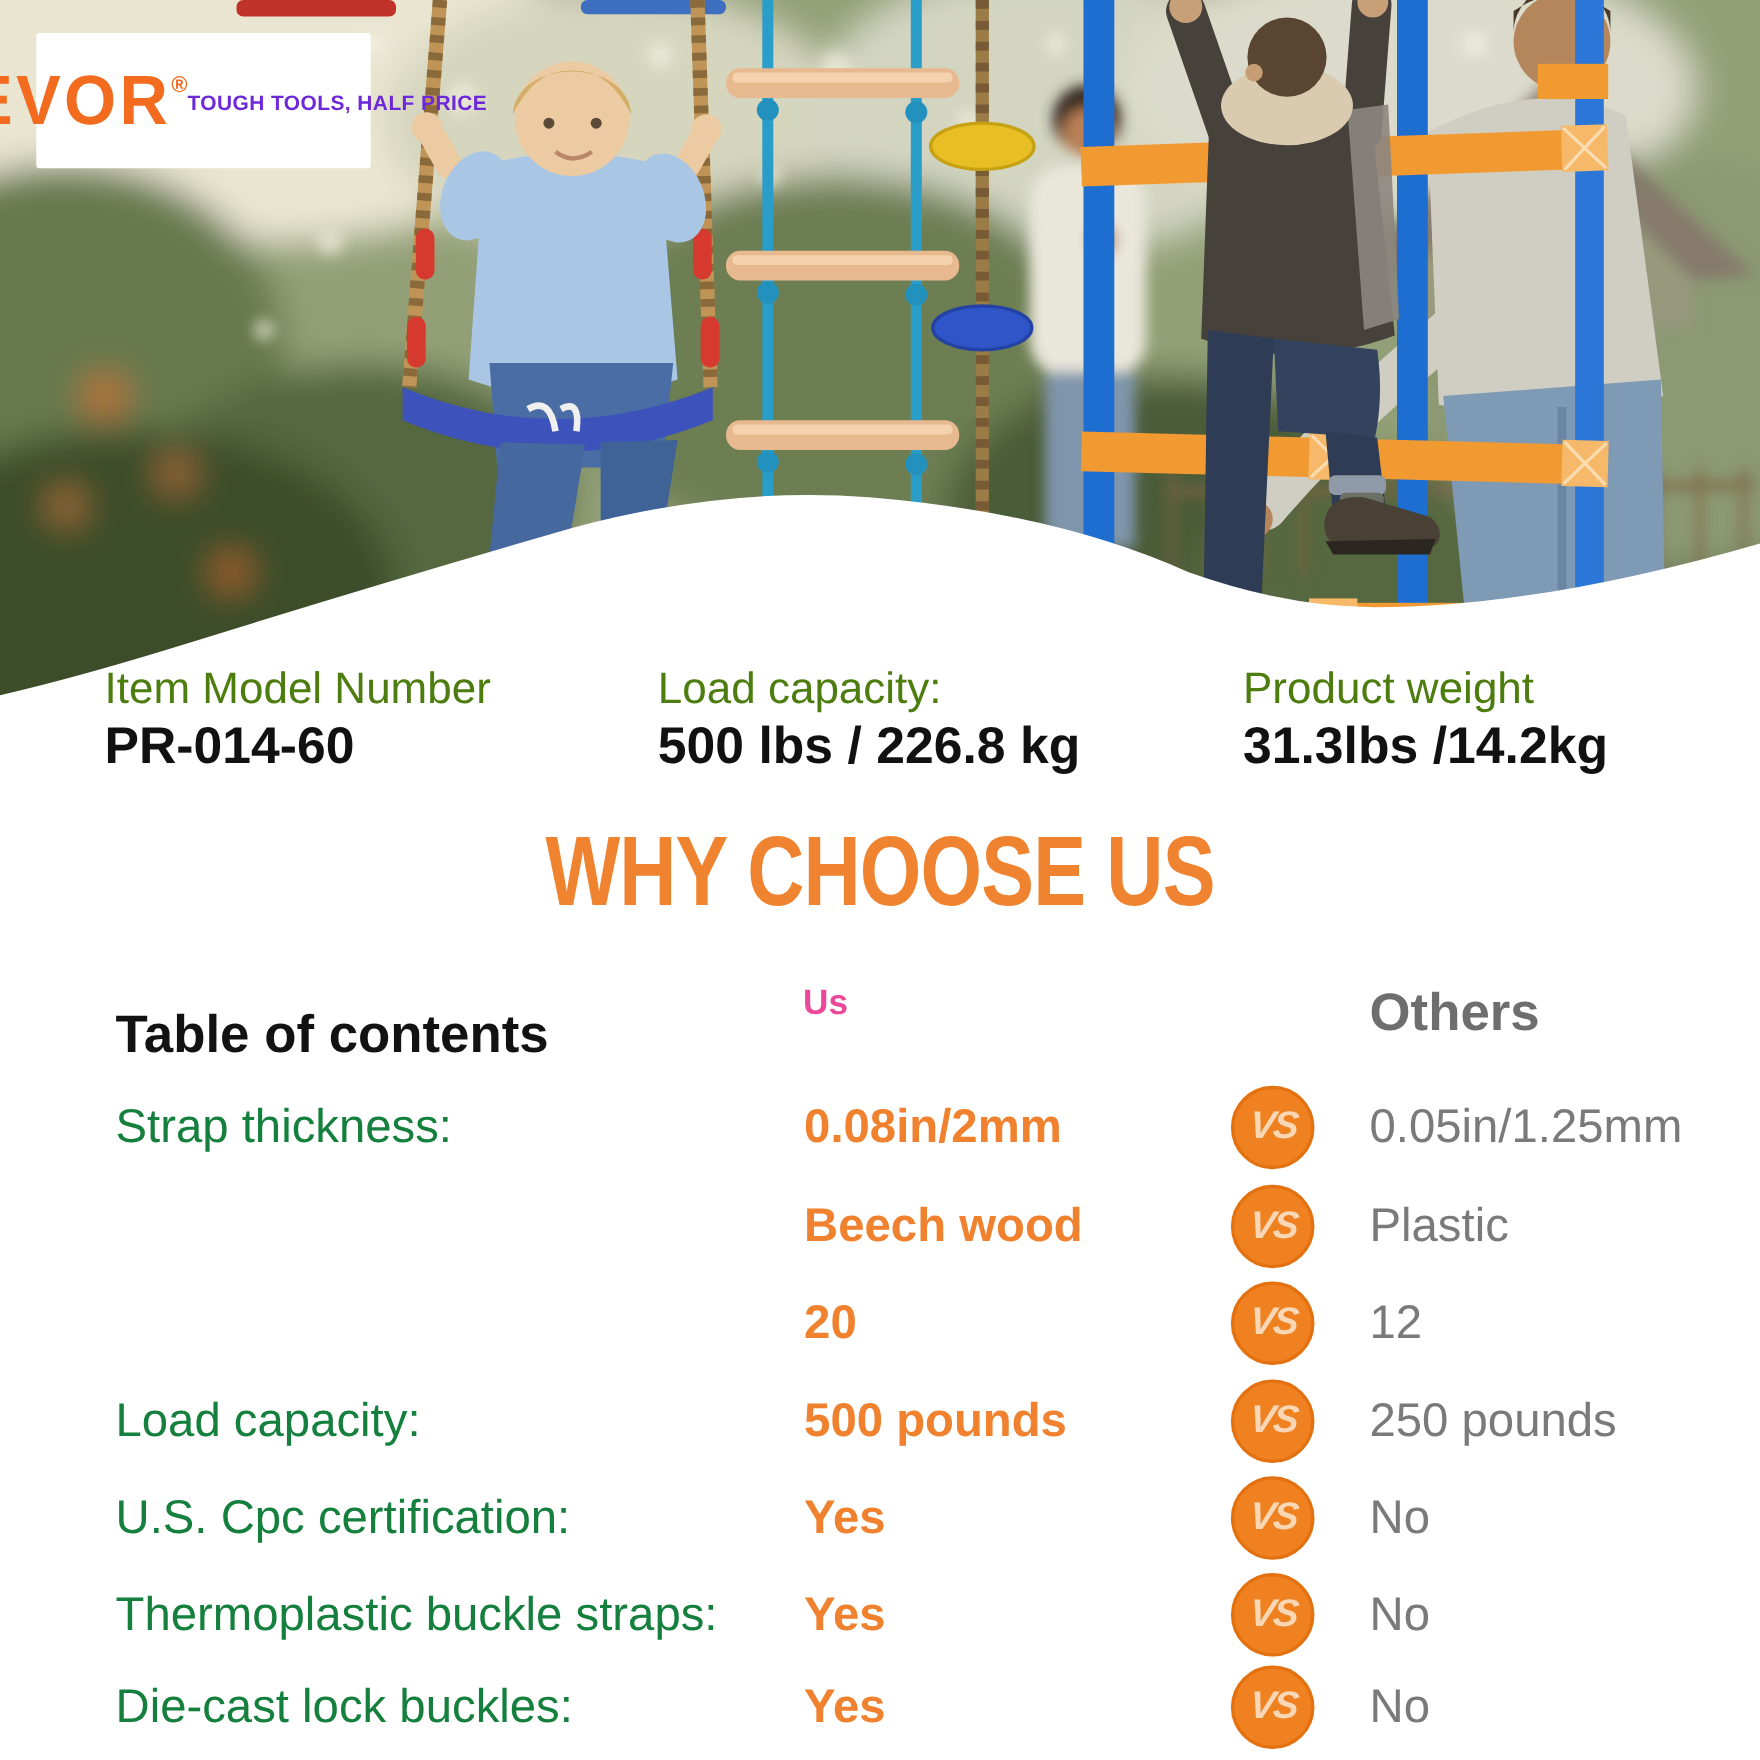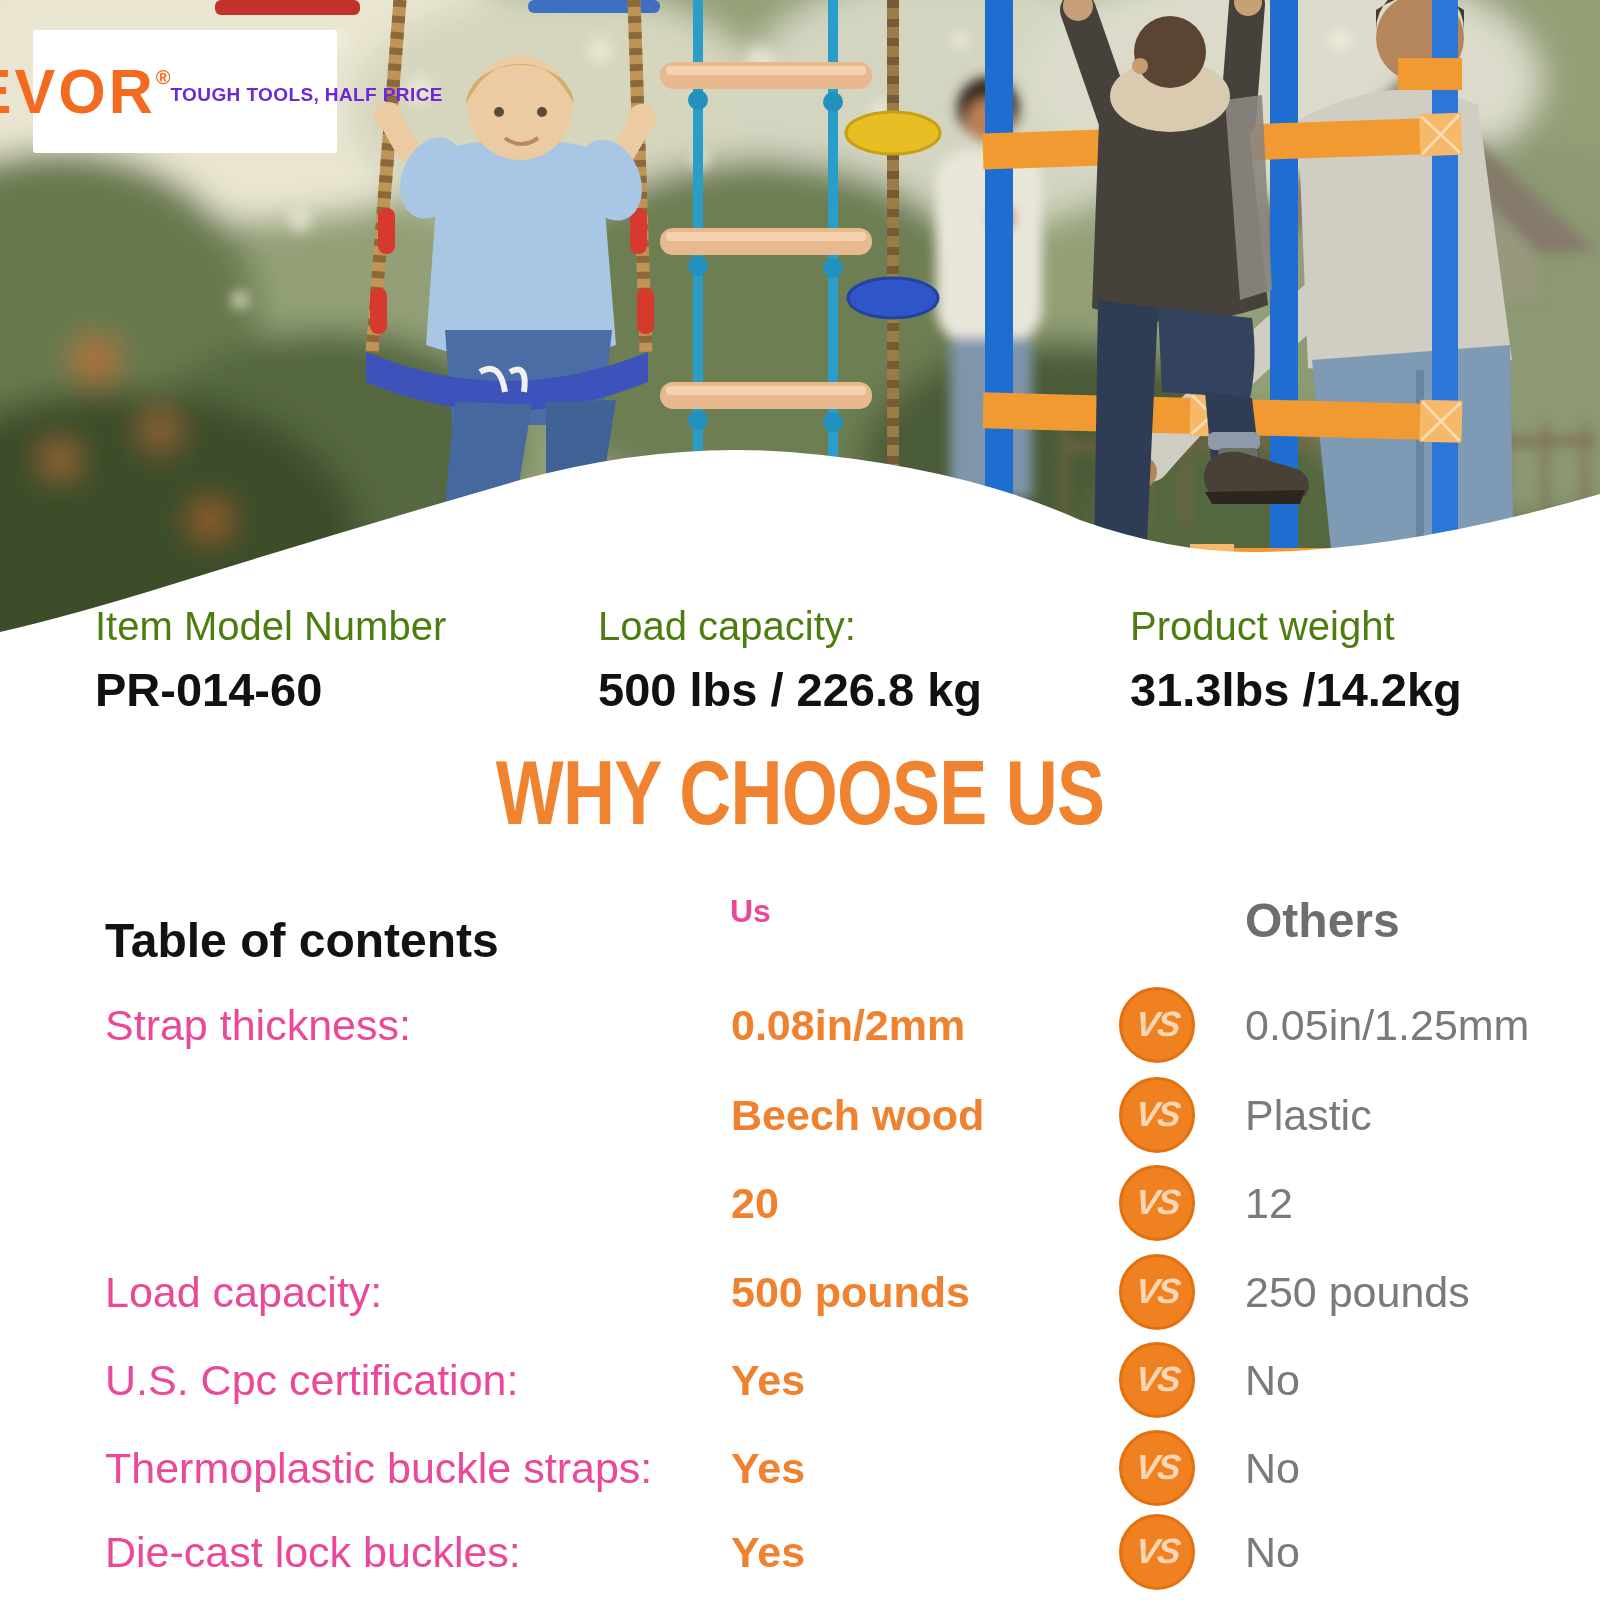--- a/index.html
+++ b/index.html
@@ -26,41 +26,41 @@
   }
   .logo-word sup{font-size:20px;letter-spacing:0;vertical-align:28px;}
   .logo-tagline{
     margin-top:7px;font-size:19px;font-weight:700;color:#6d28d9;
     letter-spacing:.4px;white-space:nowrap;
   }
 
   
   .spec{position:absolute;top:606px;}
   .spec .s-label{font-size:40px;color:#4d7c0f;line-height:1;}
-  .spec .s-value{margin-top:20px;font-size:47px;font-weight:700;color:#111111;line-height:1;}
+  .spec .s-value{margin-top:8px;font-size:47px;font-weight:700;color:#111111;line-height:1;}
   .spec-1{left:95px;}
   .spec-2{left:598px;}
   .spec-3{left:1130px;}
 
   
   .why{
     position:absolute;left:0;top:748px;width:1600px;text-align:center;
     font-size:90px;font-weight:700;color:#f0832f;letter-spacing:-1px;
     transform:scaleX(0.8);line-height:1;white-space:nowrap;
   }
 
   
   .cmp-head{position:absolute;left:0;top:893px;width:1600px;height:60px;}
   .cmp-head .h-contents{position:absolute;left:105px;top:0;font-size:48px;font-weight:700;color:#121212;margin-top:20px;}
   .cmp-head .h-us{position:absolute;left:730px;top:0;font-size:32px;font-weight:700;color:#ec4899;}
   .cmp-head .h-others{position:absolute;left:1245px;top:0;font-size:48px;font-weight:700;color:#6e6e6e;}
 
   .row{position:absolute;left:0;width:1600px;height:76px;}
   .c-label{position:absolute;left:105px;top:50%;transform:translateY(-50%);
-    font-size:43px;color:#ec4899;white-space:nowrap;}
+    font-size:43px;color:#15803d;white-space:nowrap;}
   .c-us{position:absolute;left:731px;top:50%;transform:translateY(-50%);
     font-size:43px;font-weight:700;color:#f0812e;white-space:nowrap;}
   .c-others{position:absolute;left:1245px;top:50%;transform:translateY(-50%);
     font-size:43px;color:#7a7a7a;white-space:nowrap;}
   .c-vs{
     position:absolute;left:1119px;top:50%;transform:translateY(-50%);
     width:76px;height:76px;border-radius:50%;
     background:#ef8120;border:3px solid #e3710f;box-sizing:border-box;
     display:flex;align-items:center;justify-content:center;
   }

